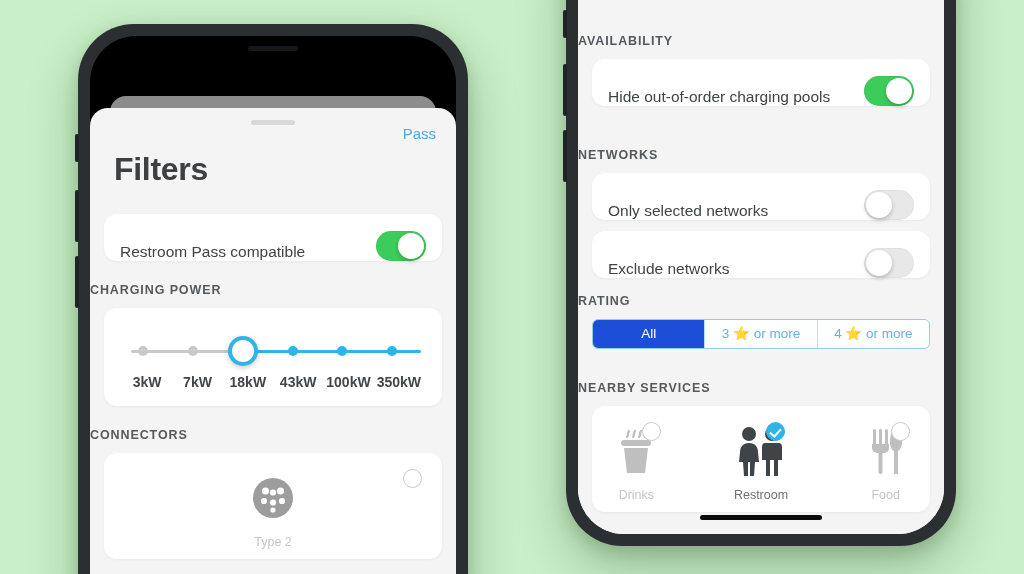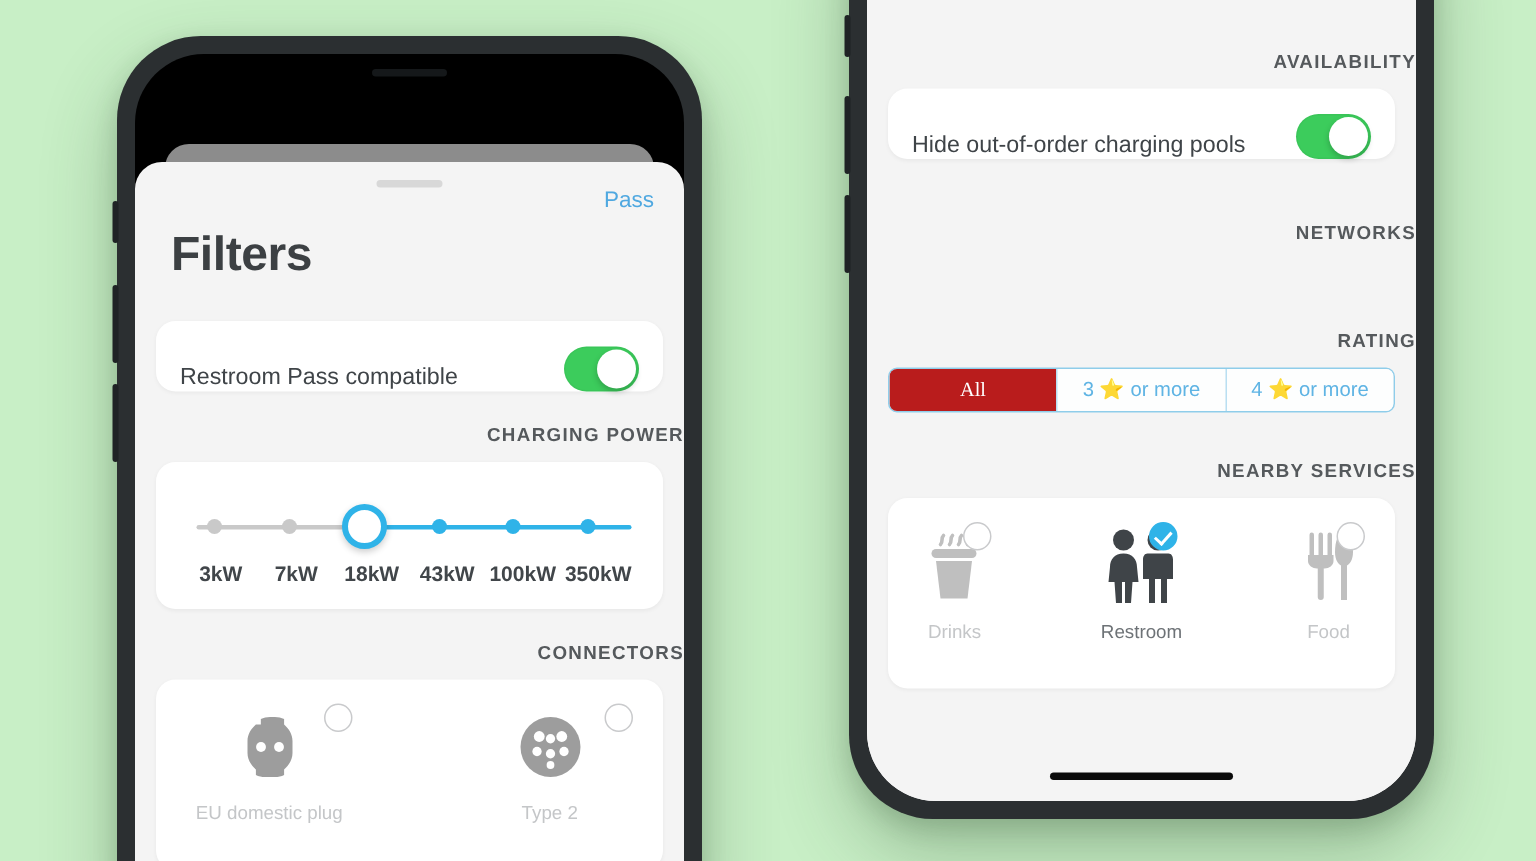--- a/index.html
+++ b/index.html
@@ -122,21 +122,21 @@
     position: absolute;
     left: 50%; transform: translateX(-50%);
     bottom: 14px;
     width: 122px; height: 5px;
     background: #0a0a0a;
     border-radius: 3px;
   }
 
   
   .section-head {
-    text-align: right;
+    text-align: left;
     font-size: 12.5px;
     font-weight: bold;
     letter-spacing: 0.9px;
     color: #55595c;
     margin: 22px 0 11px;
   }
   .card {
     background: #fff;
     border-radius: 13px;
     margin: 0 14px;
@@ -224,21 +224,21 @@
     text-align: center;
     font-size: 14px;
     color: #41464a;
   }
 
   
   .tile-card {
     background: #fff;
     border-radius: 13px;
     margin: 0 14px;
-    padding: 16px 6px 31px;
+    padding: 16px 6px 10px;
     display: flex;
     box-shadow: 0 1px 3px rgba(0,0,0,.05);
     gap: 48px;
   }
   .tile {
     flex: 1;
     position: relative;
     text-align: center;
   }
   .tile-icon {
@@ -288,23 +288,22 @@
     text-align: center;
     font-size: 13.5px;
     line-height: 28px;
     height: 28px;
     color: #5fb4e4;
     background: #fdfefe;
     border-left: 1px solid #b9dff2;
   }
   .segment:first-child { border-left: none; }
   .segment.active {
-    background: #b91c1c;
+    background: #1d4ed8;
     color: #fff;
-    font-family: Liberation Serif, serif;
   }
 </style>
 </head>
 <body>
 
 <div class="phone" id="phone-left">
   <div class="side-btn l-sbtn-1"></div>
   <div class="side-btn l-sbtn-2"></div>
   <div class="side-btn l-sbtn-3"></div>
 
@@ -348,31 +347,20 @@
           <span>18kW</span>
           <span>43kW</span>
           <span>100kW</span>
           <span>350kW</span>
         </div>
       </div>
 
       <div class="section-head">CONNECTORS</div>
       <div class="tile-card">
 
-        <div class="tile">
-          <div class="radio"></div>
-          <div class="tile-icon">
-            <svg width="46" height="46" viewBox="0 0 46 46">
-              <path fill="#9d9d9d" d="M23 3c-2.2 0-4.3.5-6.1 1.4V8h-3.3C10.4 10.8 8 14.6 8 19v8c0 4.4 2.4 8.2 5.6 11v3.6c1.8.9 3.9 1.4 6.1 1.4h6.6c2.2 0 4.3-.5 6.1-1.4V38c3.2-2.8 5.6-6.6 5.6-11v-8c0-4.4-2.4-8.2-5.6-11V4.4C30.6 3.5 28.5 3 26.3 3z"></path>
-              <circle cx="17" cy="23" r="3.3" fill="#fff"></circle>
-              <circle cx="29" cy="23" r="3.3" fill="#fff"></circle>
-            </svg>
-          </div>
-          <div class="tile-label">EU domestic plug</div>
-        </div>
 
         <div class="tile">
           <div class="radio"></div>
           <div class="tile-icon">
             <svg width="46" height="46" viewBox="0 0 46 46">
               <circle cx="23" cy="23" r="20" fill="#9d9d9d"></circle>
               <circle cx="15.5" cy="16" r="3.6" fill="#fff"></circle>
               <circle cx="30.5" cy="16" r="3.6" fill="#fff"></circle>
               <circle cx="23" cy="17.5" r="3.1" fill="#fff"></circle>
               <circle cx="14" cy="26" r="3.1" fill="#fff"></circle>
@@ -402,23 +390,39 @@
       <div class="card">
         <div class="row">
           <span class="row-label">Hide out-of-order charging pools</span>
           <span class="switch on">
               <span class="knob"></span>
             </span>
         </div>
       </div>
 
       <div class="section-head" style="margin-top:42px">NETWORKS</div>
+      <div class="card">
+        <div class="row">
+          <span class="row-label">Only selected networks</span>
+          <span class="switch off">
+              <span class="knob"></span>
+            </span>
+        </div>
+      </div>
       <div style="height:11px"></div>
-
-      <div class="section-head" style="margin-top:36px">RATING</div>
+      <div class="card">
+        <div class="row">
+          <span class="row-label">Exclude networks</span>
+          <span class="switch off">
+              <span class="knob"></span>
+            </span>
+        </div>
+      </div>
+
+      <div class="section-head" style="margin-top:16px">RATING</div>
       <div class="segmented">
         <div class="segment active">All</div>
         <div class="segment">3 ⭐ or more</div>
         <div class="segment">4 ⭐ or more</div>
       </div>
 
       <div class="section-head" style="margin-top:32px">NEARBY SERVICES</div>
       <div class="tile-card">
 
         <div class="tile">

